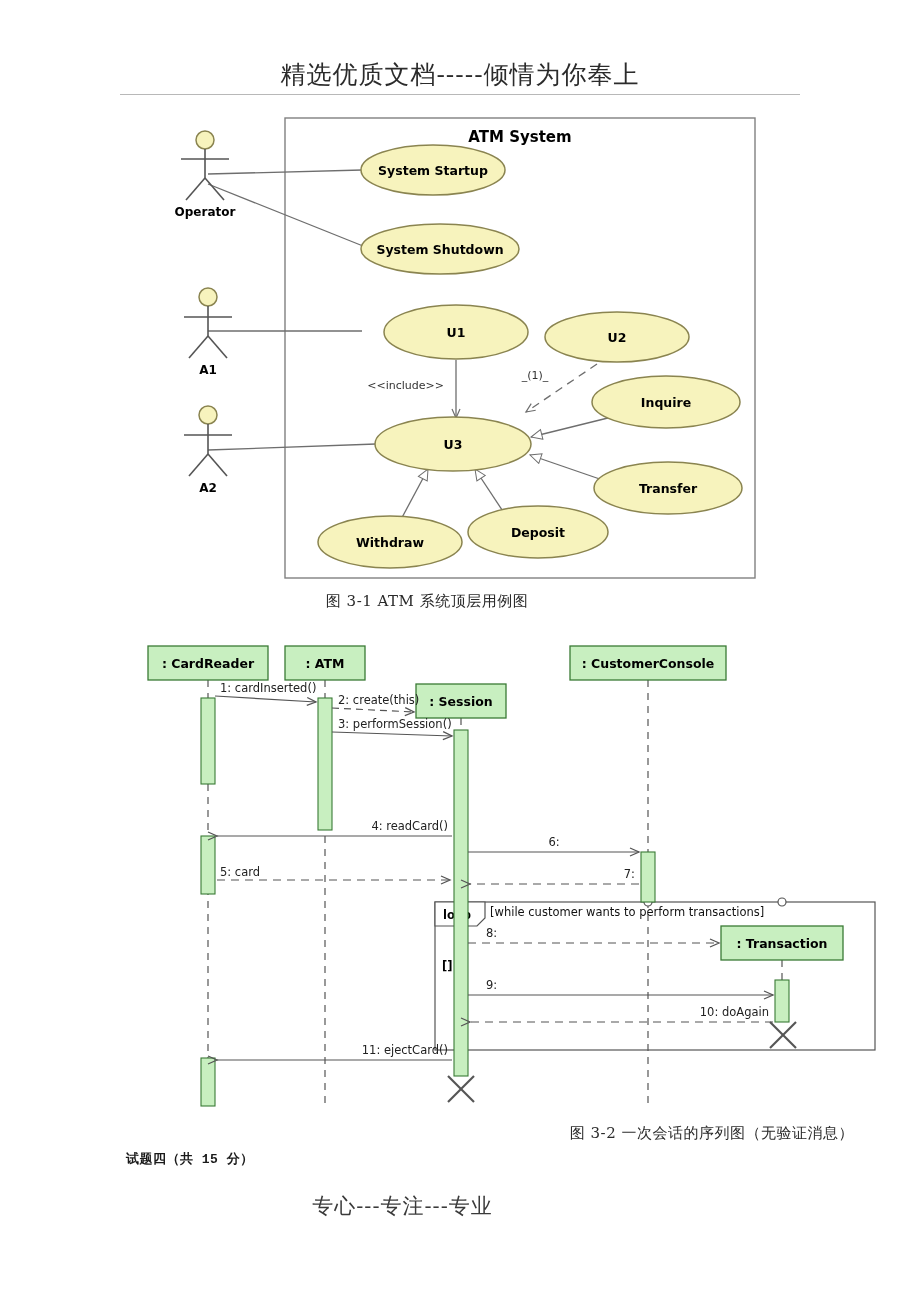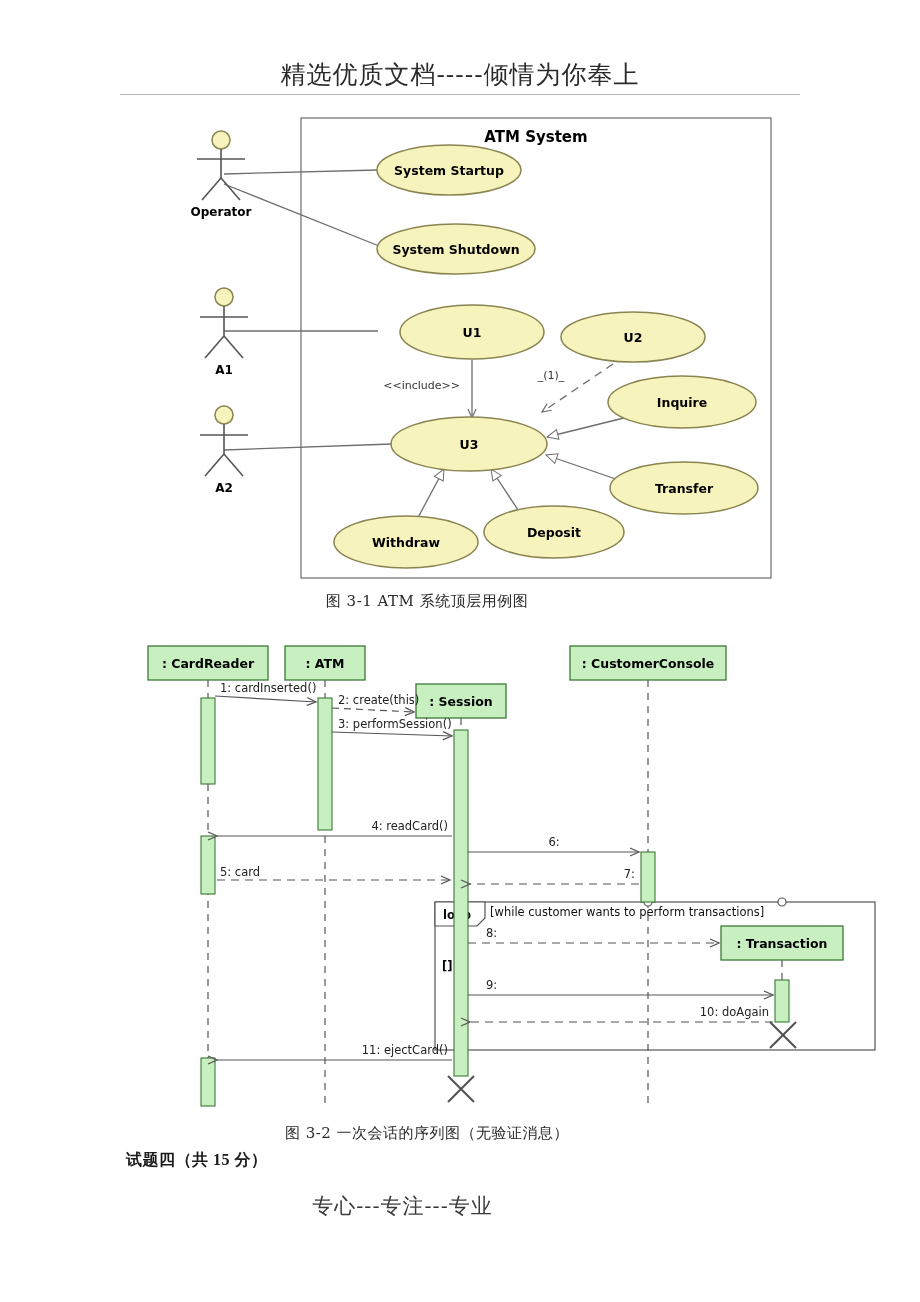--- a/index.html
+++ b/index.html
@@ -37,56 +37,56 @@
     left: 120px;
     width: 680px;
     height: 1px;
     background: #b8b8b8;
   }
 
   
   .uc-wrap {
     position: absolute;
     top: 112px;
-    left: 166px;
+    left: 150px;
     width: 640px;
     height: 470px;
   }
   .uc-svg { display: block; }
 
   .caption {
     position: absolute;
     width: 854px;
     text-align: center;
     font-size: 15px;
     color: #2a2a2a;
     font-family: "DejaVu Serif", "Liberation Serif", serif;
     letter-spacing: 0.5px;
   }
   #caption-1 { top: 592px; left: 0; }
-  #caption-2 { top: 1124px; left: 0; }
+  #caption-2 { top: 1124px; left: 0; text-align: right; }
 
   
   .sd-wrap {
     position: absolute;
     top: 640px;
     left: 130px;
     width: 760px;
     height: 478px;
   }
   .sd-svg { display: block; }
 
   
   .question-label {
     position: absolute;
     top: 1150px;
     left: 126px;
-    font-size: 16px;
+    font-size: 13px;
     font-weight: bold;
-    font-family: Liberation Serif, serif;
+    font-family: Liberation Mono, monospace;
     letter-spacing: 0.5px;
   }
   .page-footer {
     position: absolute;
     top: 1192px;
     left: 0;
     width: 805px;
     text-align: center;
     font-size: 21px;
     color: #3a3a3a;

